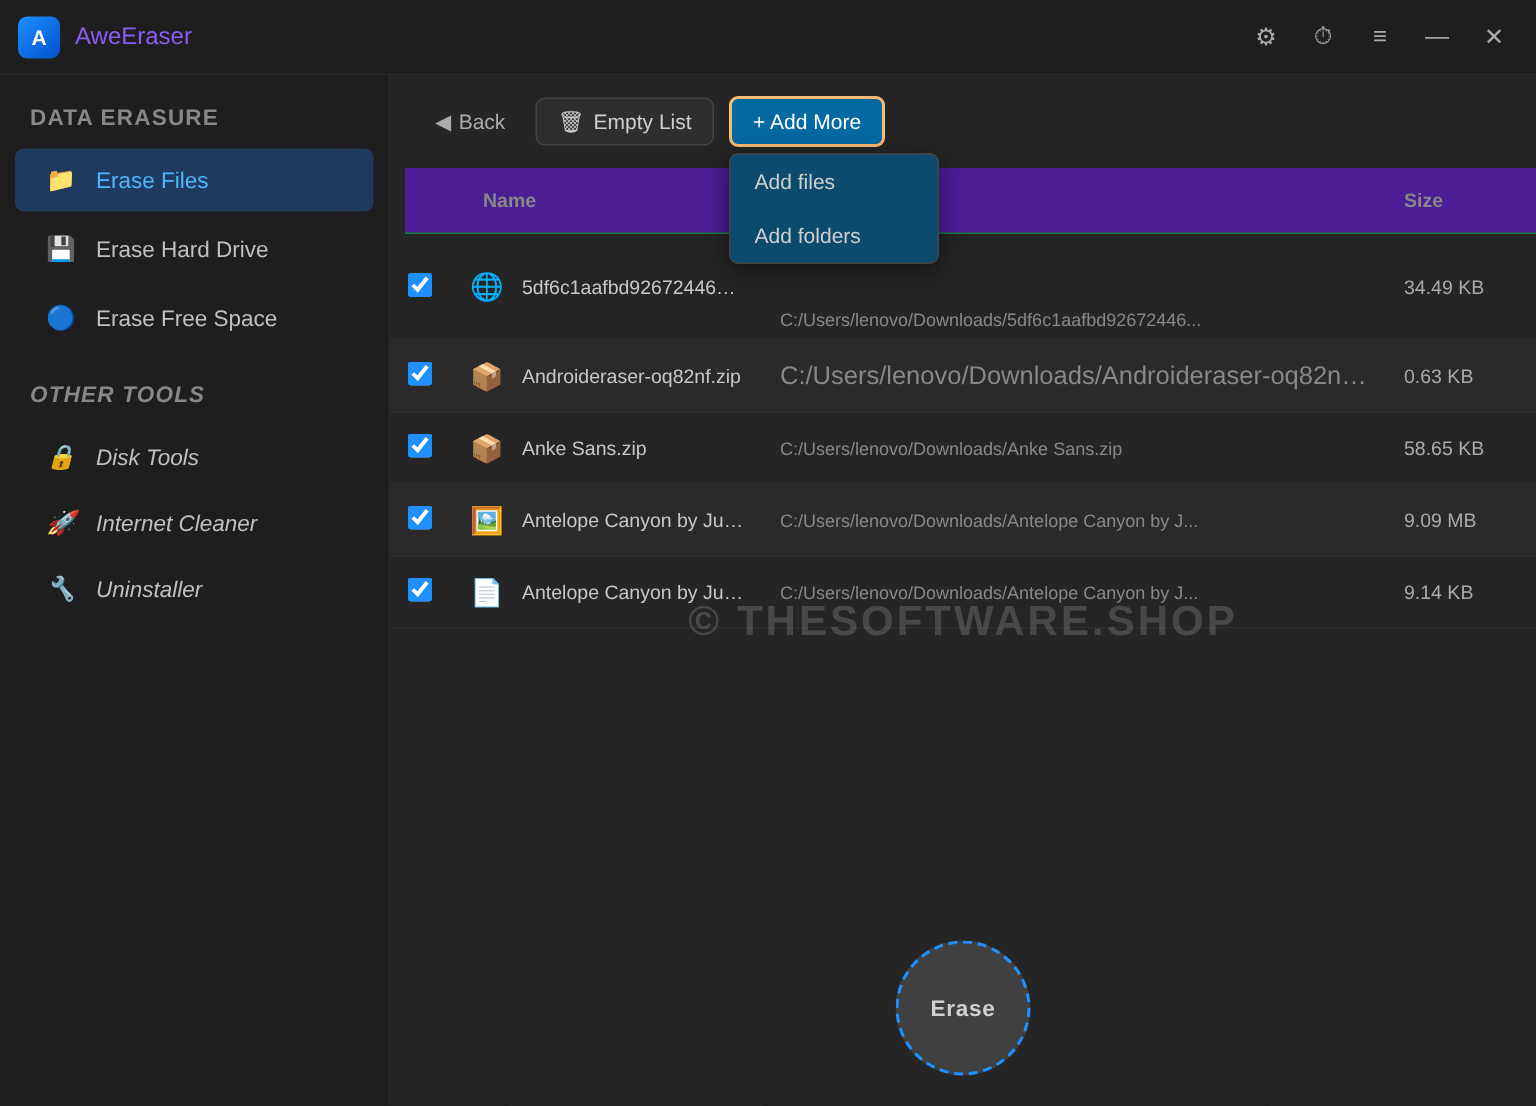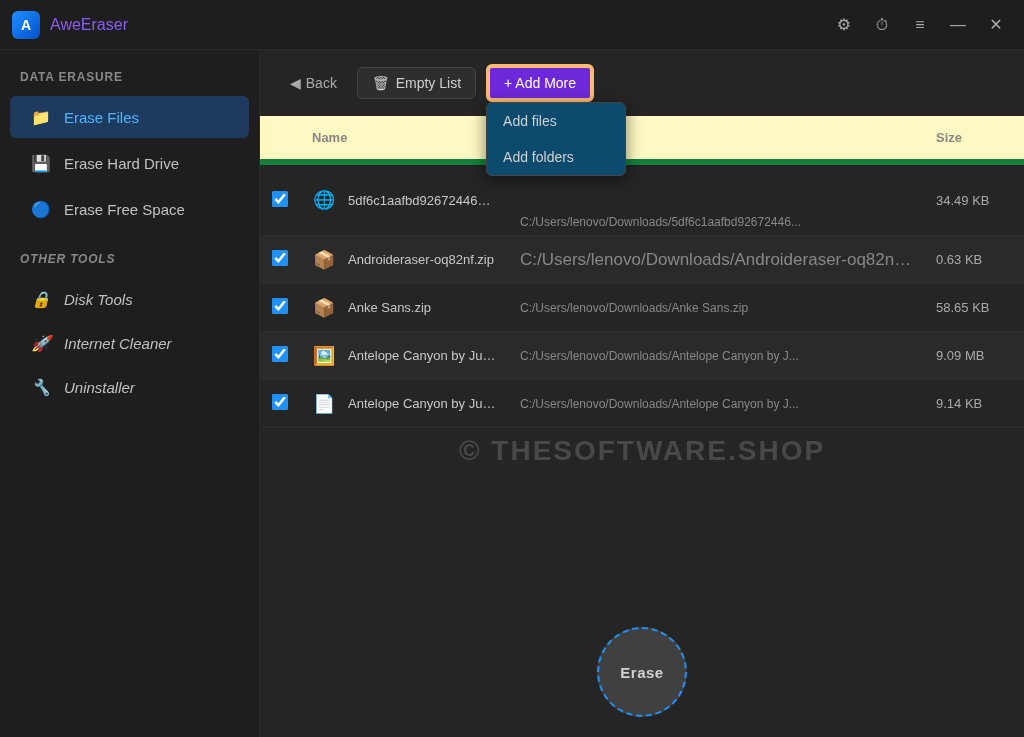--- a/index.html
+++ b/index.html
@@ -76,21 +76,21 @@
     .sidebar {
       width: 260px;
       background: #1e1e1e;
       display: flex;
       flex-direction: column;
       padding: 20px 0;
       flex-shrink: 0;
       border-right: 1px solid #2a2a2a;
     }
     .sidebar-section-label {
-      font-size: 12px;
+      font-size: 15px;
       font-weight: 700;
       color: #888;
       letter-spacing: 0.8px;
       padding: 0 20px 10px 20px;
     }
     .sidebar-item {
       display: flex;
       align-items: center;
       gap: 12px;
       padding: 10px 20px;
@@ -157,22 +157,22 @@
       color: #d0d0d0;
       font-size: 14px;
       cursor: pointer;
       padding: 7px 14px;
       border-radius: 6px;
     }
     .btn-add-more {
       display: flex;
       align-items: center;
       gap: 6px;
-      background: #6d28d9;
-      border: 4px solid #fdba74;
+      background: #0369a1;
+      border: 2px solid #fdba74;
       color: #fff;
       font-size: 14px;
       cursor: pointer;
       padding: 7px 14px;
       border-radius: 6px;
       position: relative;
     }
 
     
     .dropdown-menu {
@@ -195,23 +195,24 @@
     }
 
     
     .file-table {
       flex: 1;
       overflow-y: auto;
     }
     .table-header {
       display: grid;
       grid-template-columns: 40px 1fr 2fr 100px;
-      background: #fef9c3;
-      border-bottom: 6px solid #15803d;
+      background: #4c1d95;
+      border-bottom: 1px solid #15803d;
       padding: 8px 0;
+      margin-left: 10px;
     }
     .th-cell {
       padding: 6px 12px;
       font-size: 13px;
       color: #888;
       font-weight: 600;
     }
     .table-row {
       display: grid;
       grid-template-columns: 40px 1fr 2fr 100px;
@@ -260,21 +261,21 @@
       position: absolute;
       top: 50%;
       left: 50%;
       transform: translate(-50%, -50%);
       color: rgba(180,180,180,0.25);
       font-size: 28px;
       font-weight: 700;
       letter-spacing: 2px;
       pointer-events: none;
       white-space: nowrap;
-      margin-top: 57px;
+      margin-top: 20px;
     }
 
     
     .erase-btn-container {
       display: flex;
       justify-content: center;
       padding: 20px;
       flex-shrink: 0;
     }
     .erase-btn {

